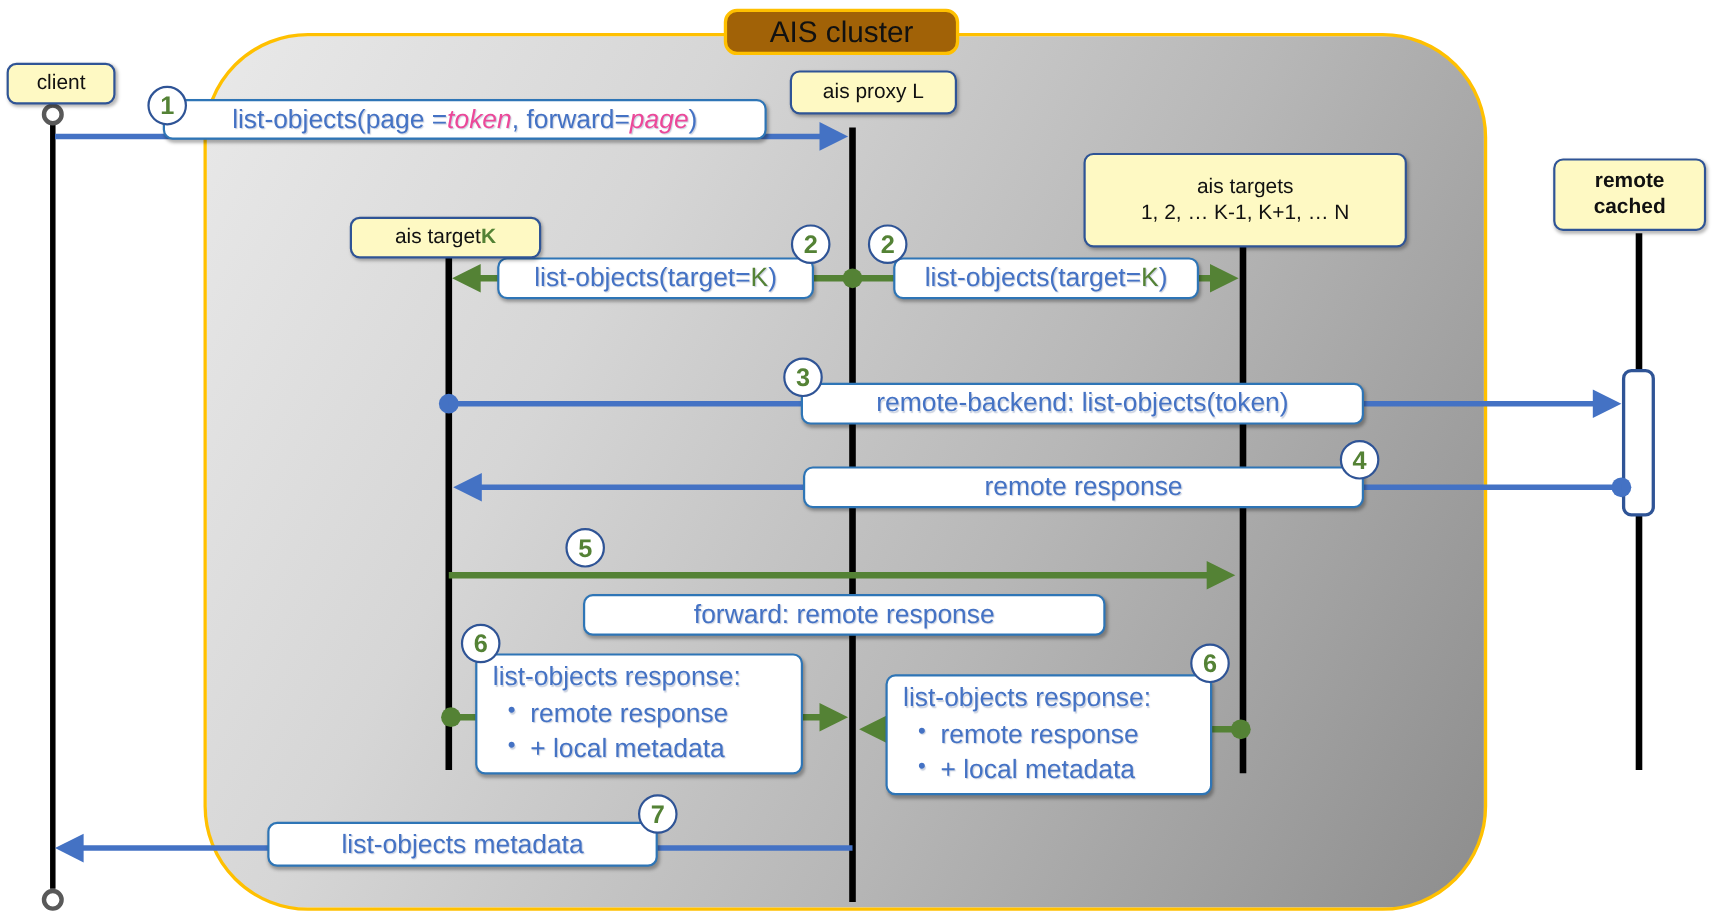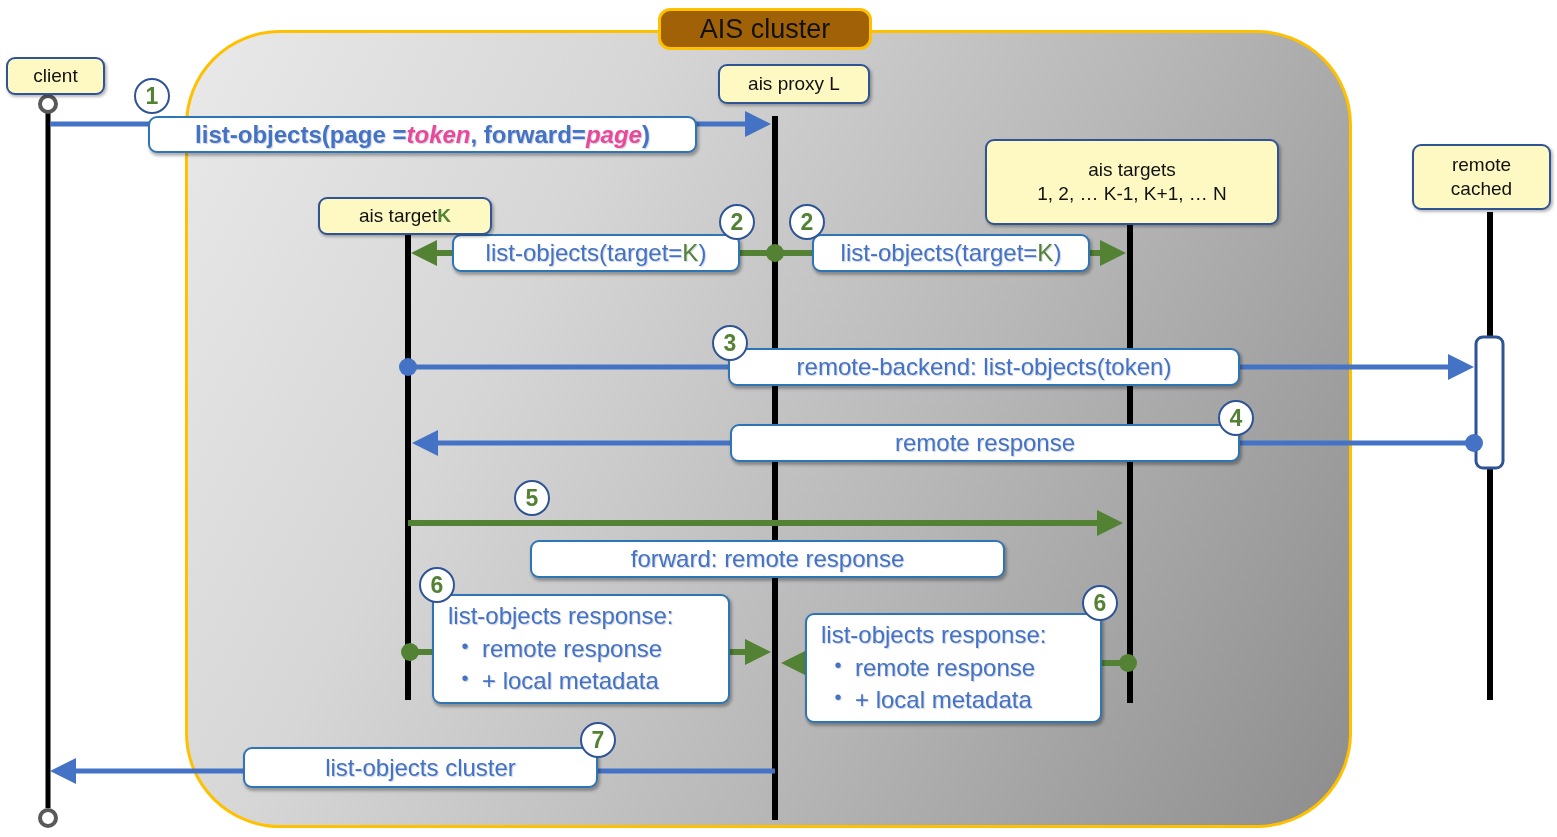--- a/index.html
+++ b/index.html
@@ -148,26 +148,26 @@
   <div class="node" style="left:318px;top:169px;width:174px;height:38px;flex-direction:row;margin-top:28px;">
     <span>ais target </span>
       <span class="k">K</span>
   </div>
 
   <div class="node" style="left:985px;top:139px;width:294px;height:86px;">
     <span>ais targets</span>
     <span>1, 2, … K-1, K+1, … N</span>
   </div>
 
-  <div class="node" style="left:1412px;top:144px;width:139px;height:66px;">
+  <div class="node" style="left:1412px;top:144px;width:139px;height:66px;font-weight:bold;">
     <span>remote</span>
     <span>cached</span>
   </div>
 
-  <div class="msg" style="left:148px;top:116px;width:549px;height:37px;font-weight:bold;">
+  <div class="msg" style="left:148px;top:90px;width:549px;height:37px;">
     <span>list-objects(page = </span>
       <span class="gi">token</span>
       <span>, forward=</span>
       <span class="gi">page</span>
       <span>)</span>
   </div>
 
   <div class="msg" style="left:452px;top:234px;width:288px;height:38px;">
     <span>list-objects(target=</span>
       <span class="g">K</span>
@@ -210,21 +210,21 @@
         <span class="dot">•</span>
         <span>remote response</span>
       </span>
     <span class="bullet-row">
         <span class="dot">•</span>
         <span>+ local metadata</span>
       </span>
   </div>
 
   <div class="msg" style="left:243px;top:747px;width:355px;height:41px;">
-    <span>list-objects cluster</span>
+    <span>list-objects metadata</span>
   </div>
 
   <div class="step" style="left:134px;top:78px;">
       <span>1</span>
     </div>
   <div class="step" style="left:719px;top:204px;">
       <span>2</span>
     </div>
   <div class="step" style="left:789px;top:204px;">
       <span>2</span>

